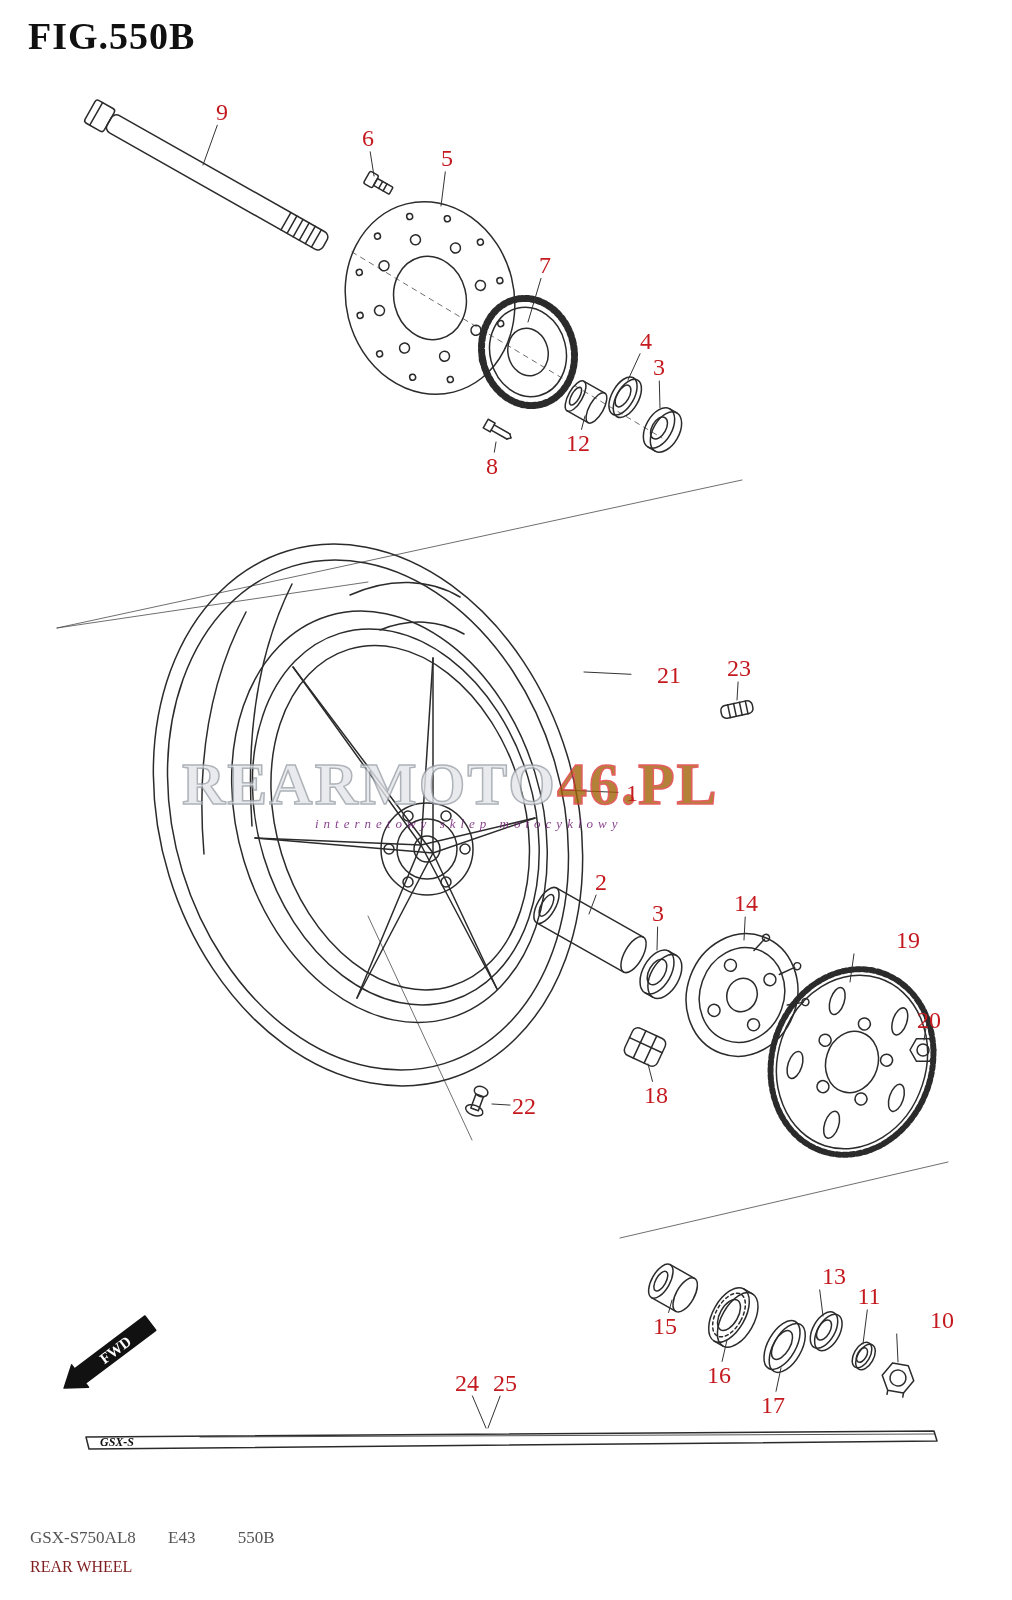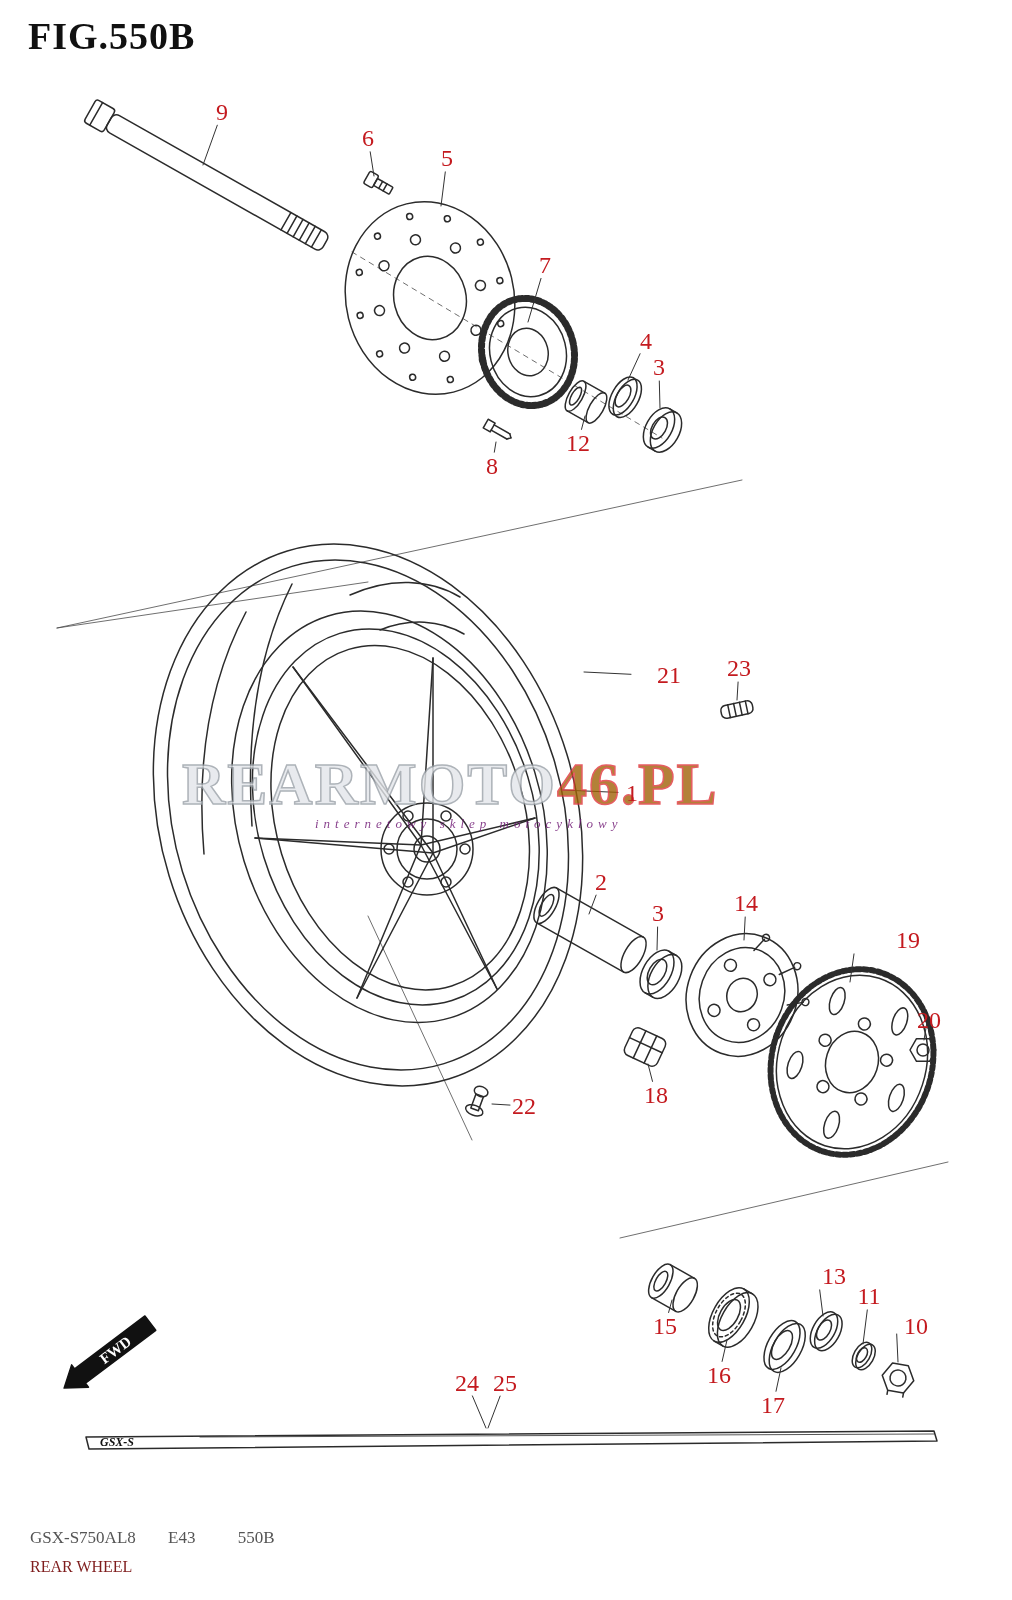--- a/index.html
+++ b/index.html
@@ -338,21 +338,21 @@
       <div class="callout" style="left: 746px; top: 903px;">14</div>
       <div class="callout" style="left: 908px; top: 940px;">19</div>
       <div class="callout" style="left: 929px; top: 1010px; margin-top: 10px;">20</div>
       <div class="callout" style="left: 656px; top: 1095px;">18</div>
       <div class="callout" style="left: 524px; top: 1106px;">22</div>
       <div class="callout" style="left: 665px; top: 1326px;">15</div>
       <div class="callout" style="left: 719px; top: 1375px;">16</div>
       <div class="callout" style="left: 834px; top: 1276px;">13</div>
       <div class="callout" style="left: 773px; top: 1405px;">17</div>
       <div class="callout" style="left: 869px; top: 1296px;">11</div>
-      <div class="callout" style="left: 916px; top: 1320px; margin-top: 6px;">10</div>
+      <div class="callout" style="left: 942px; top: 1320px;">10</div>
       <div class="callout" style="left: 467px; top: 1383px;">24</div>
       <div class="callout" style="left: 505px; top: 1383px;">25</div>
     </div>
 
   <div class="footer-codes">
     <span>GSX-S750AL8</span>
     <span class="gap1">E43</span>
     <span class="gap2">550B</span>
   </div>
   <div class="footer-caption">REAR WHEEL</div>

